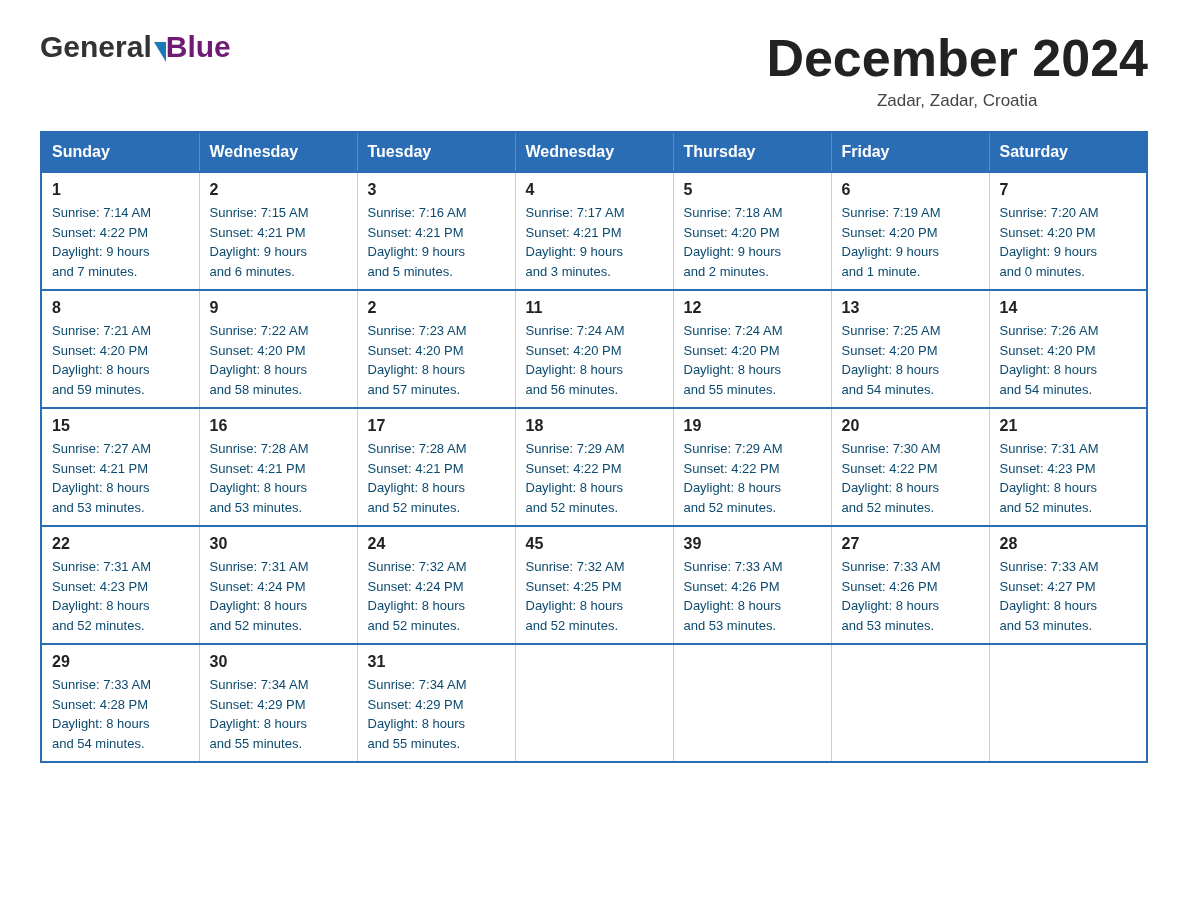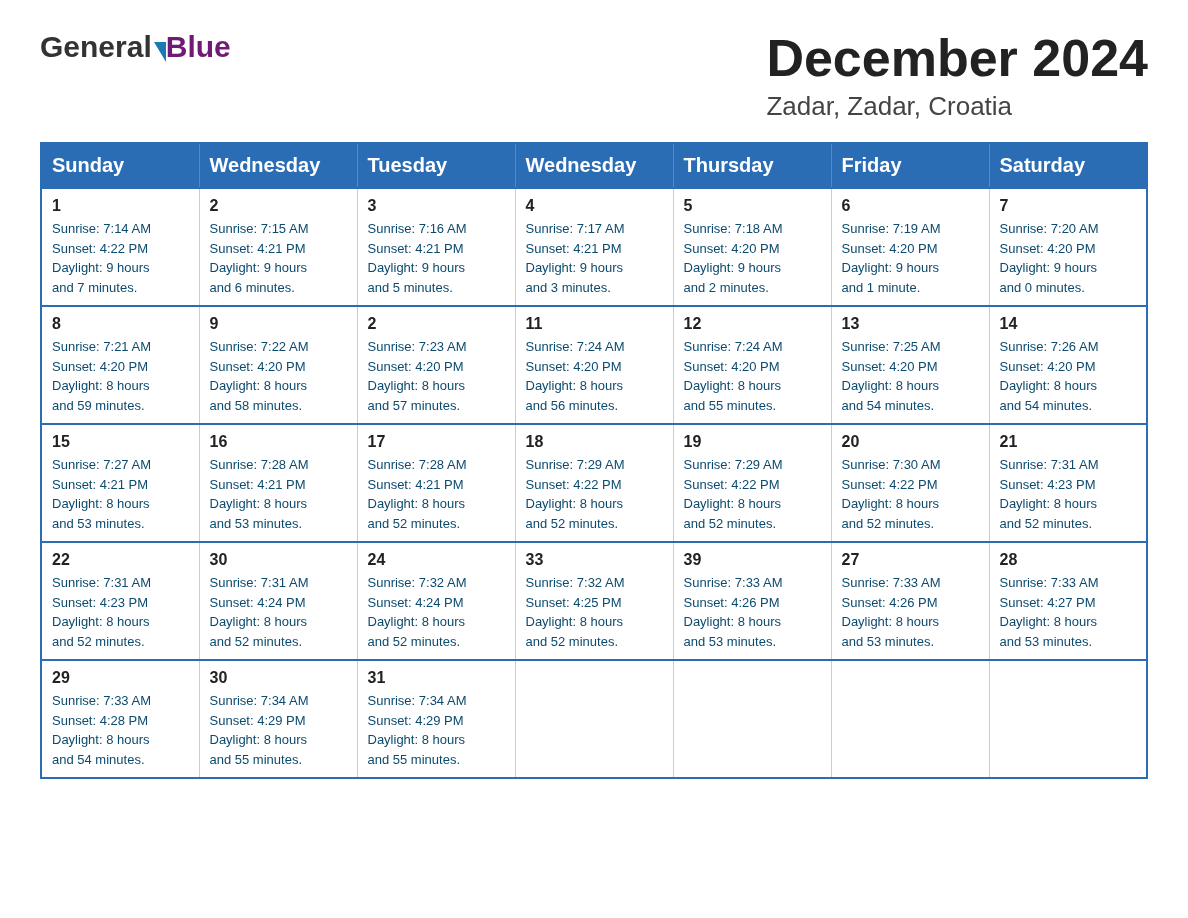--- a/index.html
+++ b/index.html
@@ -10,44 +10,44 @@
       width: 1188px;
       min-height: 918px;
     }
     .header {
       display: flex;
       justify-content: space-between;
       align-items: flex-start;
       margin-bottom: 20px;
     }
     .title-block {
-      text-align: left;
+      text-align: center;
     }
     .month-title {
       font-size: 52px;
       font-weight: bold;
       color: #222;
       line-height: 1.1;
     }
     .location {
-      font-size: 26px;
+      font-size: 17px;
       color: #444;
       margin-top: 4px;
     }
     table {
       width: 100%;
       border-collapse: collapse;
       border: 2px solid #2a6db5;
     }
     thead tr {
       background-color: #2a6db5;
     }
     thead th {
       color: #fff;
-      font-size: 20px;
+      font-size: 16px;
       font-weight: bold;
       padding: 10px 10px;
       text-align: left;
       border-right: 1px solid #4a8dd5;
     }
     thead th:last-child {
       border-right: none;
     }
     tbody tr {
       border-top: 2px solid #2a6db5;
@@ -334,21 +334,21 @@
         </td>
         <td>
           <span class="day-num">24</span>
           <div class="day-info">
             Sunrise: 7:32 AM<br>
             Sunset: 4:24 PM<br>
             Daylight: 8 hours<br>and 52 minutes.
           </div>
         </td>
         <td>
-          <span class="day-num">33</span>
+          <span class="day-num">45</span>
           <div class="day-info">
             Sunrise: 7:32 AM<br>
             Sunset: 4:25 PM<br>
             Daylight: 8 hours<br>and 52 minutes.
           </div>
         </td>
         <td>
           <span class="day-num">39</span>
           <div class="day-info">
             Sunrise: 7:33 AM<br>

